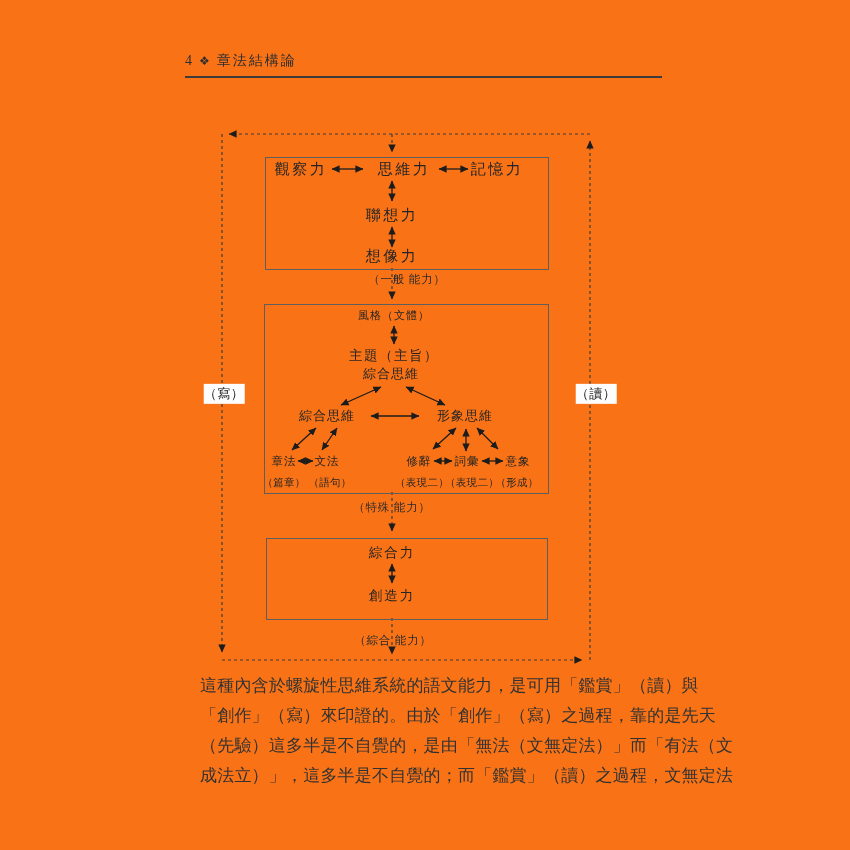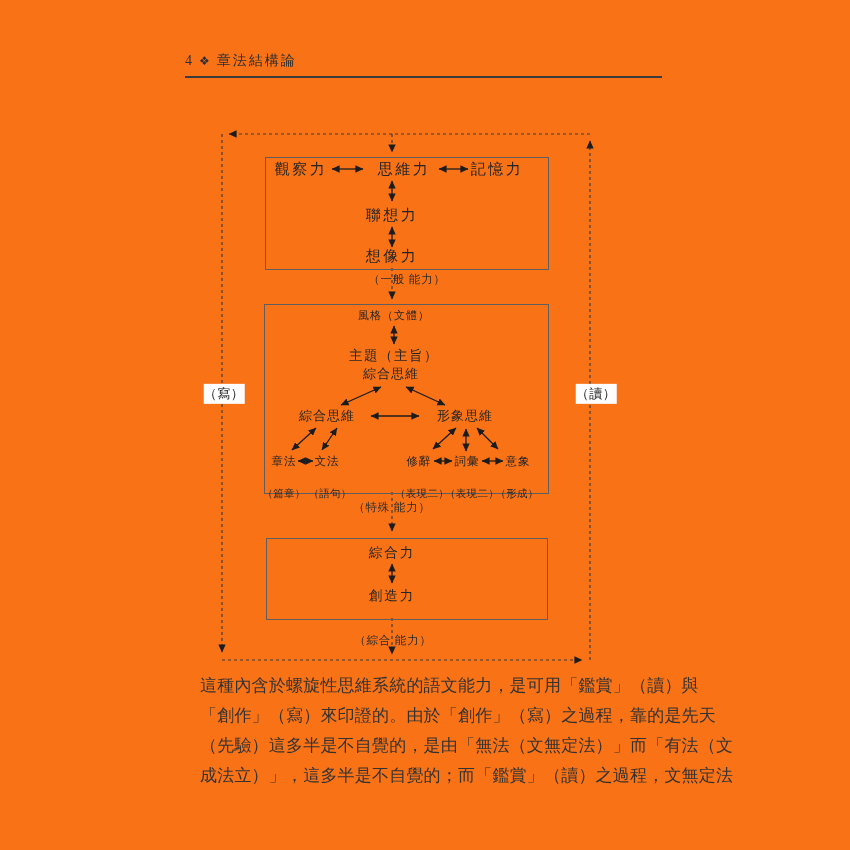--- a/index.html
+++ b/index.html
@@ -22,21 +22,21 @@
   .box3{left:266px;top:538px;width:280px;height:80px;}
   .lbl{
     position:absolute;transform:translate(-50%,-50%);white-space:nowrap;
     color:#242424;line-height:1.1;
   }
   .fz-node{font-size:15px;letter-spacing:2.5px;}
   .fz-mid{font-size:13.5px;letter-spacing:1.5px;}
   .fz-mid2{font-size:13px;letter-spacing:1px;}
   .fz-xs{font-size:11px;letter-spacing:1px;}
   .fz-small{font-size:11.5px;letter-spacing:1px;}
-  .fz-tiny{font-size:10.5px;letter-spacing:0.3px;margin-top:11px;}
+  .fz-tiny{font-size:10.5px;letter-spacing:0.3px;}
   .fz-cap{font-size:11.5px;letter-spacing:0.8px;color:#2a2a2a;}
   .fz-syn{font-size:13.5px;letter-spacing:2px;}
   .side{font-size:13px;letter-spacing:0.5px;background:#fdfdfd;padding:3px 0;}
   .para{position:absolute;left:0;top:0;}
   .pl{
     position:absolute;left:200px;font-size:17px;letter-spacing:0.2px;
     color:#323232;white-space:nowrap;line-height:20px;
   }
 </style>
 </head>

